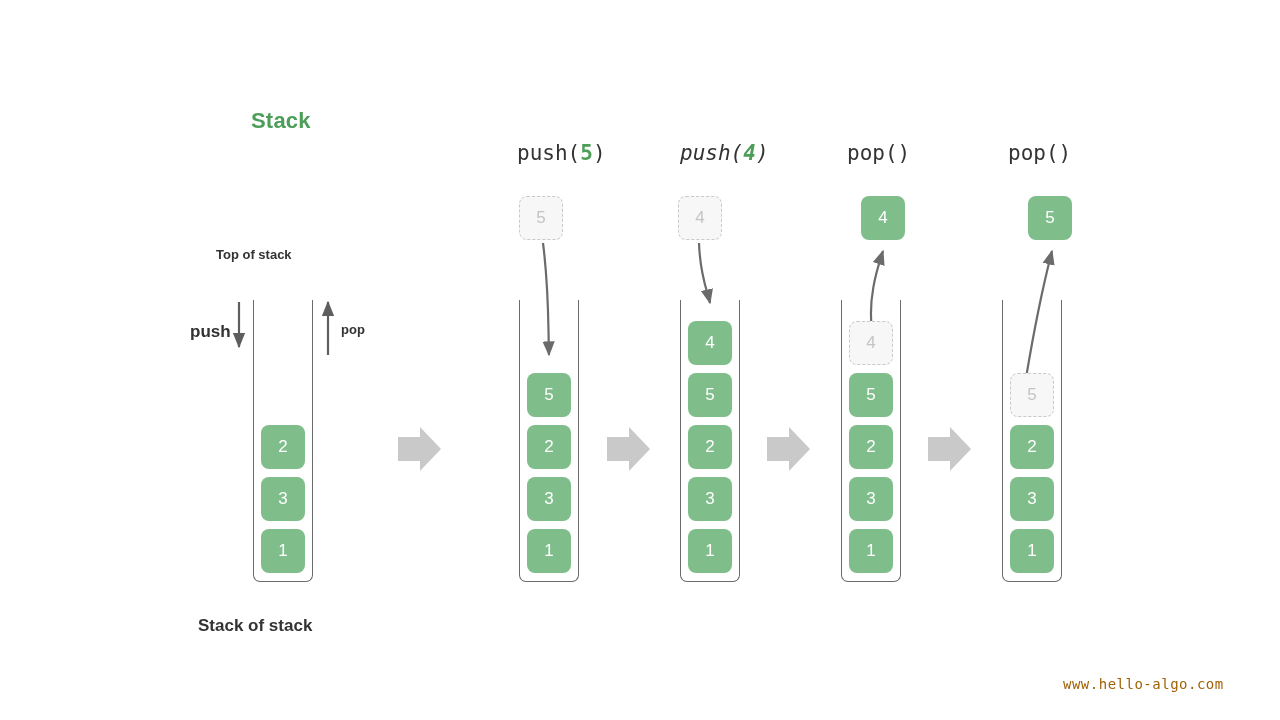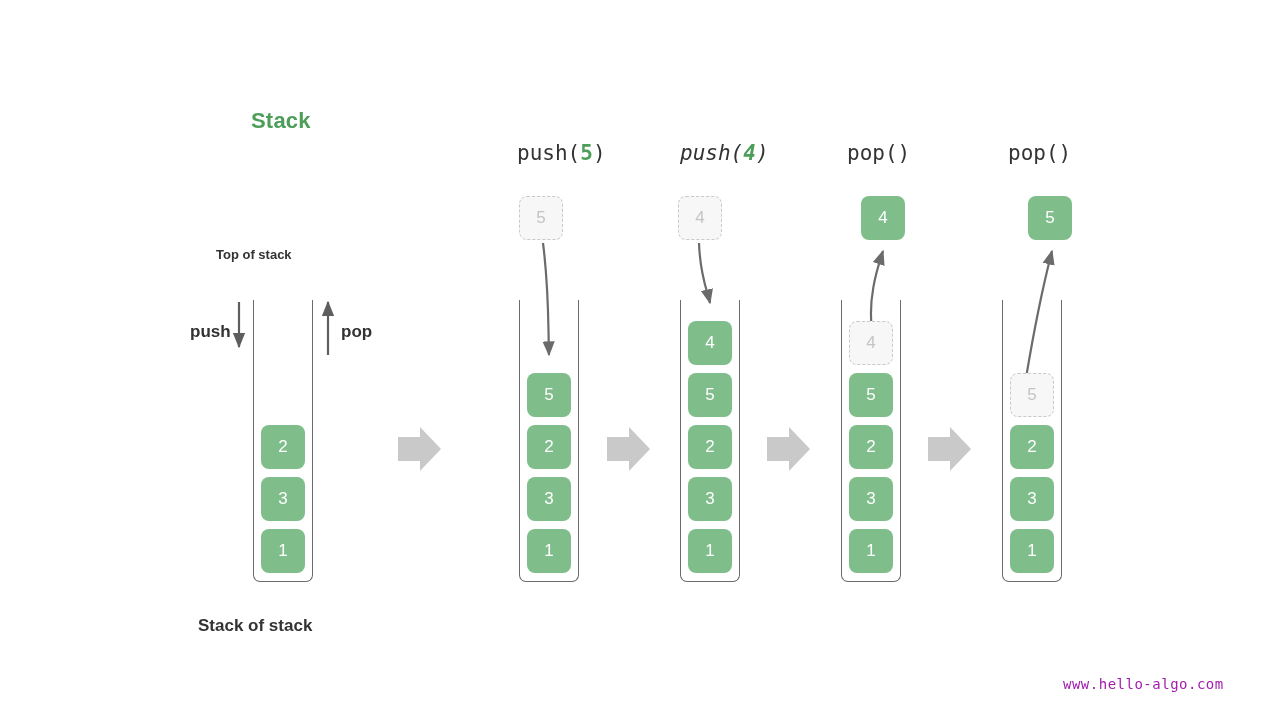--- a/index.html
+++ b/index.html
@@ -61,21 +61,21 @@
     font-size: 17px;
     font-weight: bold;
     color: #333333;
     white-space: nowrap;
     margin-left: 22px;
   }
   .ann-pop {
     position: absolute;
     left: 341px;
     top: 322px;
-    font-size: 17px;
+    font-size: 13px;
     font-weight: bold;
     color: #333333;
     white-space: nowrap;
   }
 
   
   .op-label {
     position: absolute;
     top: 141px;
     font-family: "DejaVu Sans Mono", "Liberation Mono", monospace;
@@ -122,21 +122,21 @@
     color: #c4c4c4;
   }
 
   
   .watermark {
     position: absolute;
     left: 1063px;
     top: 676px;
     font-family: "DejaVu Sans Mono", "Liberation Mono", monospace;
     font-size: 14px;
-    color: #a21caf;
+    color: #a16207;
     letter-spacing: 0.5px;
     white-space: nowrap;
     text-align: center;
   }
 
   svg.overlay {
     position: absolute;
     left: 0; top: 0;
     width: 1280px;
     height: 720px;

